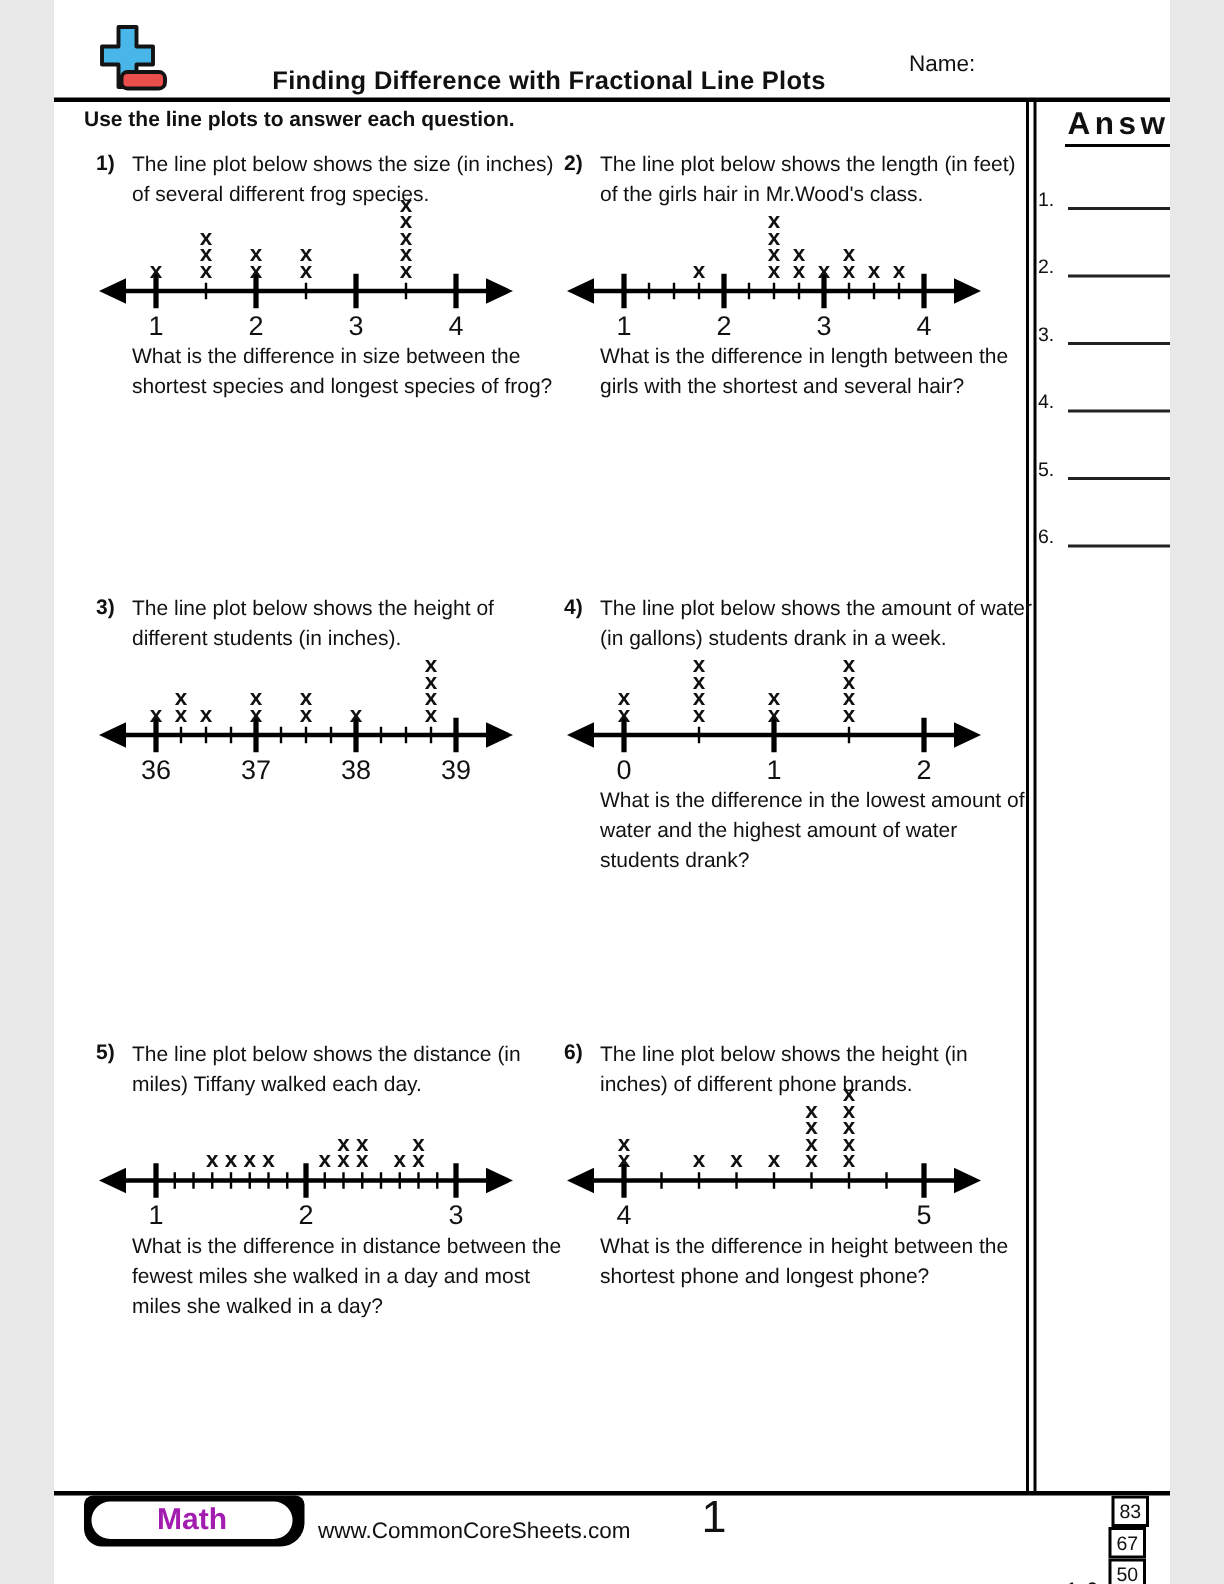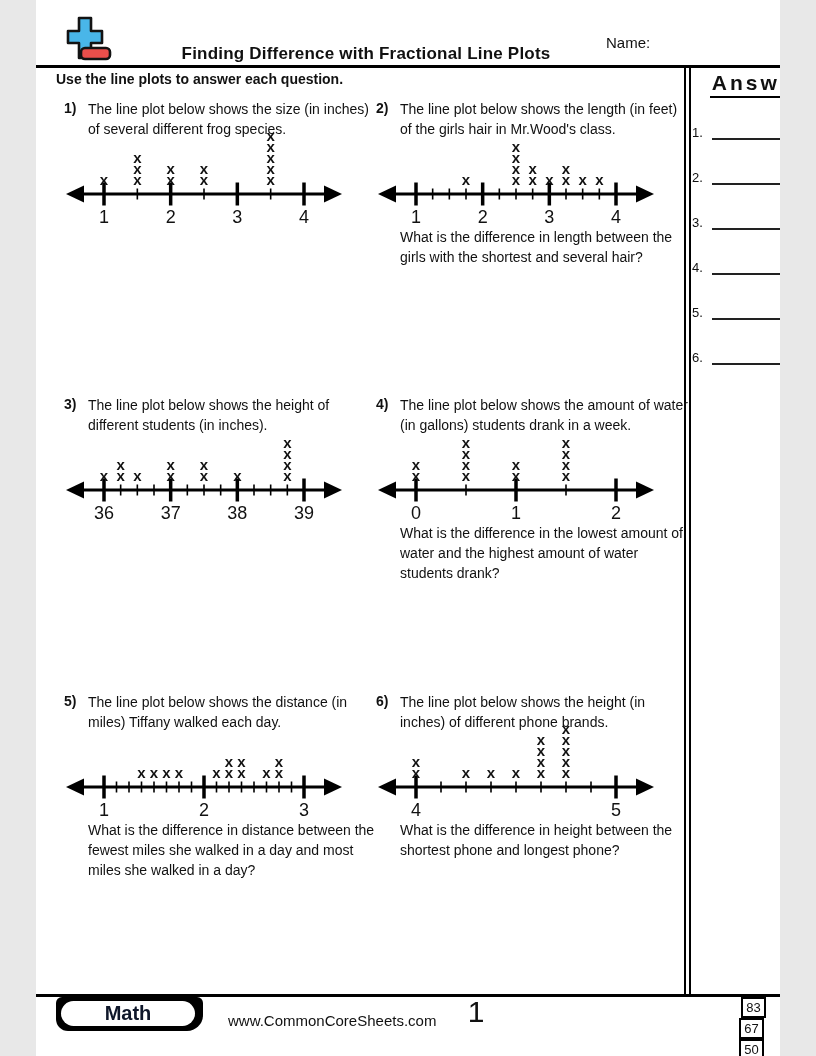--- a/index.html
+++ b/index.html
@@ -34,22 +34,22 @@
   .plot { margin-top:-14px; height:100px; }
   .plot svg { display:block; }
   .q-text { margin-left:24px; width:294px; font-size:14px; line-height:1.42; margin-top:2px; }
 
   
   .rule-bottom { position:absolute; left:0; top:994px; width:816px; height:3px; background:#000; }
   .math-badge { position:absolute; left:20px; top:997px; width:147px; height:34px; background:#000;
                 border-radius:6px 6px 16px 12px; }
   .math-badge .inner { position:absolute; left:5px; top:4px; right:8px; bottom:5px; background:#fff;
                 border-radius:14px; display:flex; align-items:center; justify-content:center;
-                font-size:20px; font-weight:bold; color:#0f172a; }
-  .website { position:absolute; left:192px; top:1012px; font-size:15px; }
+                font-size:20px; font-weight:bold; color:#a21caf; }
+  .website { position:absolute; left:176px; top:1012px; font-size:15px; }
   .page-number { position:absolute; left:400px; top:995px; width:80px; text-align:center; font-size:30px; }
   .score-strip { position:absolute; right:14px; top:997px; display:flex; align-items:center; gap:9px; }
   .score-range { font-size:15px; }
   .score-cells { display:flex;flex-direction:column; }
   .score-cell { width:25px; height:21px; border:2px solid #000; margin-left:-2px;
                 display:flex; align-items:center; justify-content:center; font-size:13px; background:#fff; }
   .score-cell:first-child { margin-left:0; }
 </style>
 </head>
 <body>
@@ -127,20 +127,21 @@
           <text x="106.66666666666666" y="48" text-anchor="middle" font-size="15" font-weight="bold" fill="#111">x</text>
           <text x="140" y="59" text-anchor="middle" font-size="15" font-weight="bold" fill="#111">x</text>
           <text x="140" y="48" text-anchor="middle" font-size="15" font-weight="bold" fill="#111">x</text>
           <text x="206.66666666666669" y="59" text-anchor="middle" font-size="15" font-weight="bold" fill="#111">x</text>
           <text x="206.66666666666669" y="48" text-anchor="middle" font-size="15" font-weight="bold" fill="#111">x</text>
           <text x="206.66666666666669" y="37" text-anchor="middle" font-size="15" font-weight="bold" fill="#111">x</text>
           <text x="206.66666666666669" y="26" text-anchor="middle" font-size="15" font-weight="bold" fill="#111">x</text>
           <text x="206.66666666666669" y="15" text-anchor="middle" font-size="15" font-weight="bold" fill="#111">x</text>
         </svg>
       </div>
+    <div class="q-text">What is the difference in size between the shortest species and longest species of frog?</div>
   </div>
 
   <div class="question" style="left:340px; top:100px;">
     <div class="q-head">
       <div class="q-num">2)</div>
       <div class="q-prompt">The line plot below shows the length (in feet) of the girls hair in Mr.Wood's class.</div>
     </div>
     <div class="plot">
         <svg width="300" height="100" viewBox="0 0 300 100" style="font-family: &quot;Liberation Sans&quot;, sans-serif;">
           <line x1="14" y1="68" x2="266" y2="68" stroke="#000" stroke-width="3"></line>

